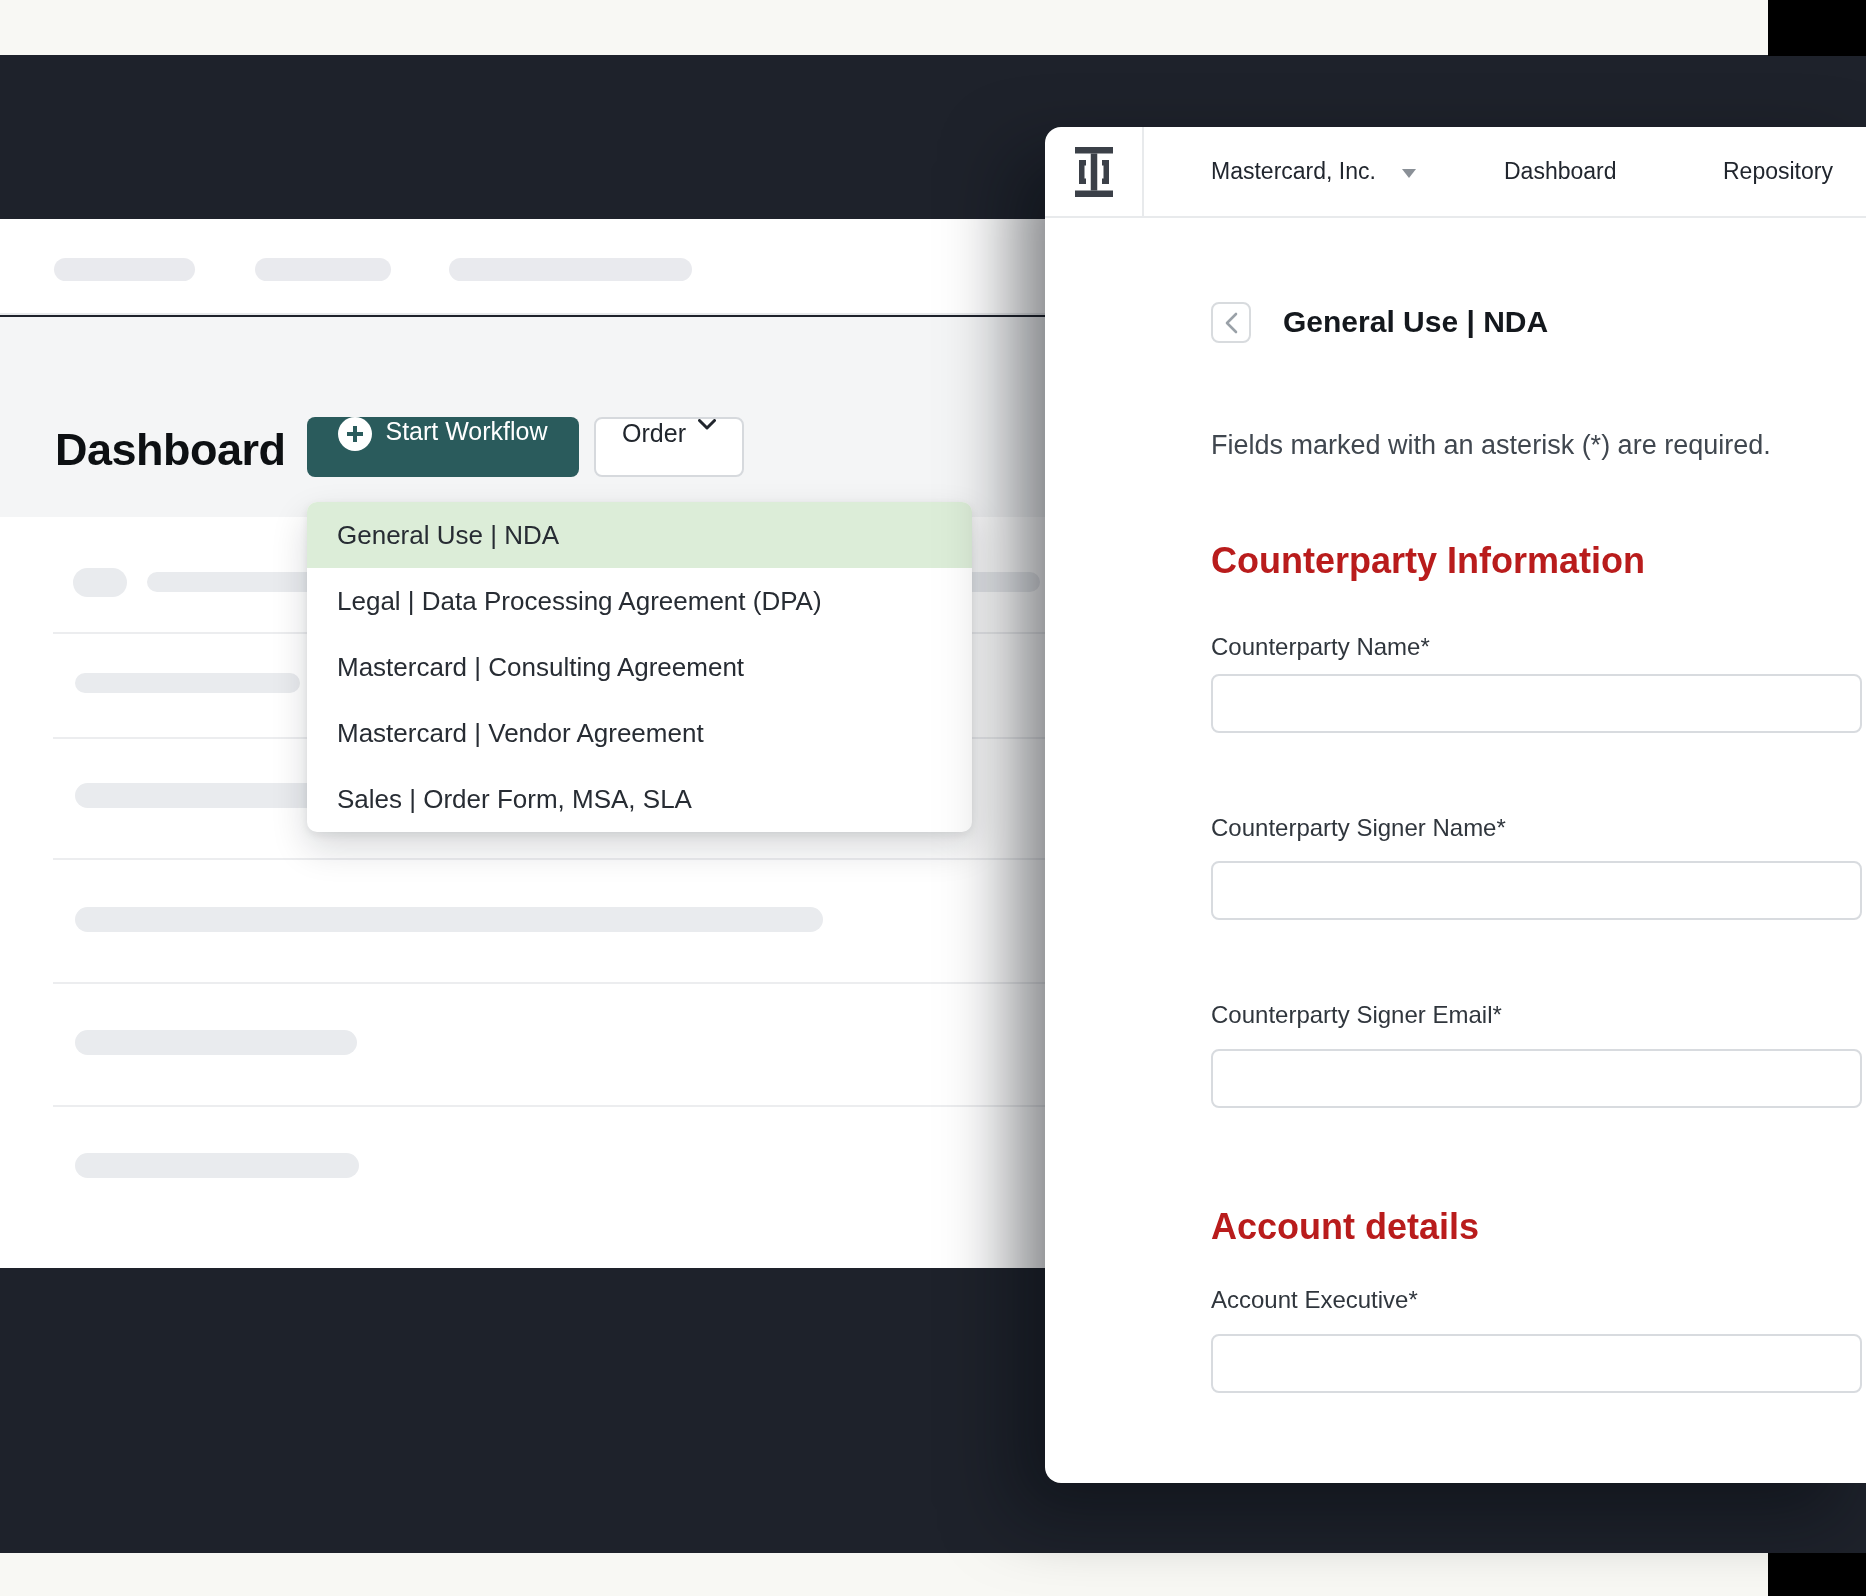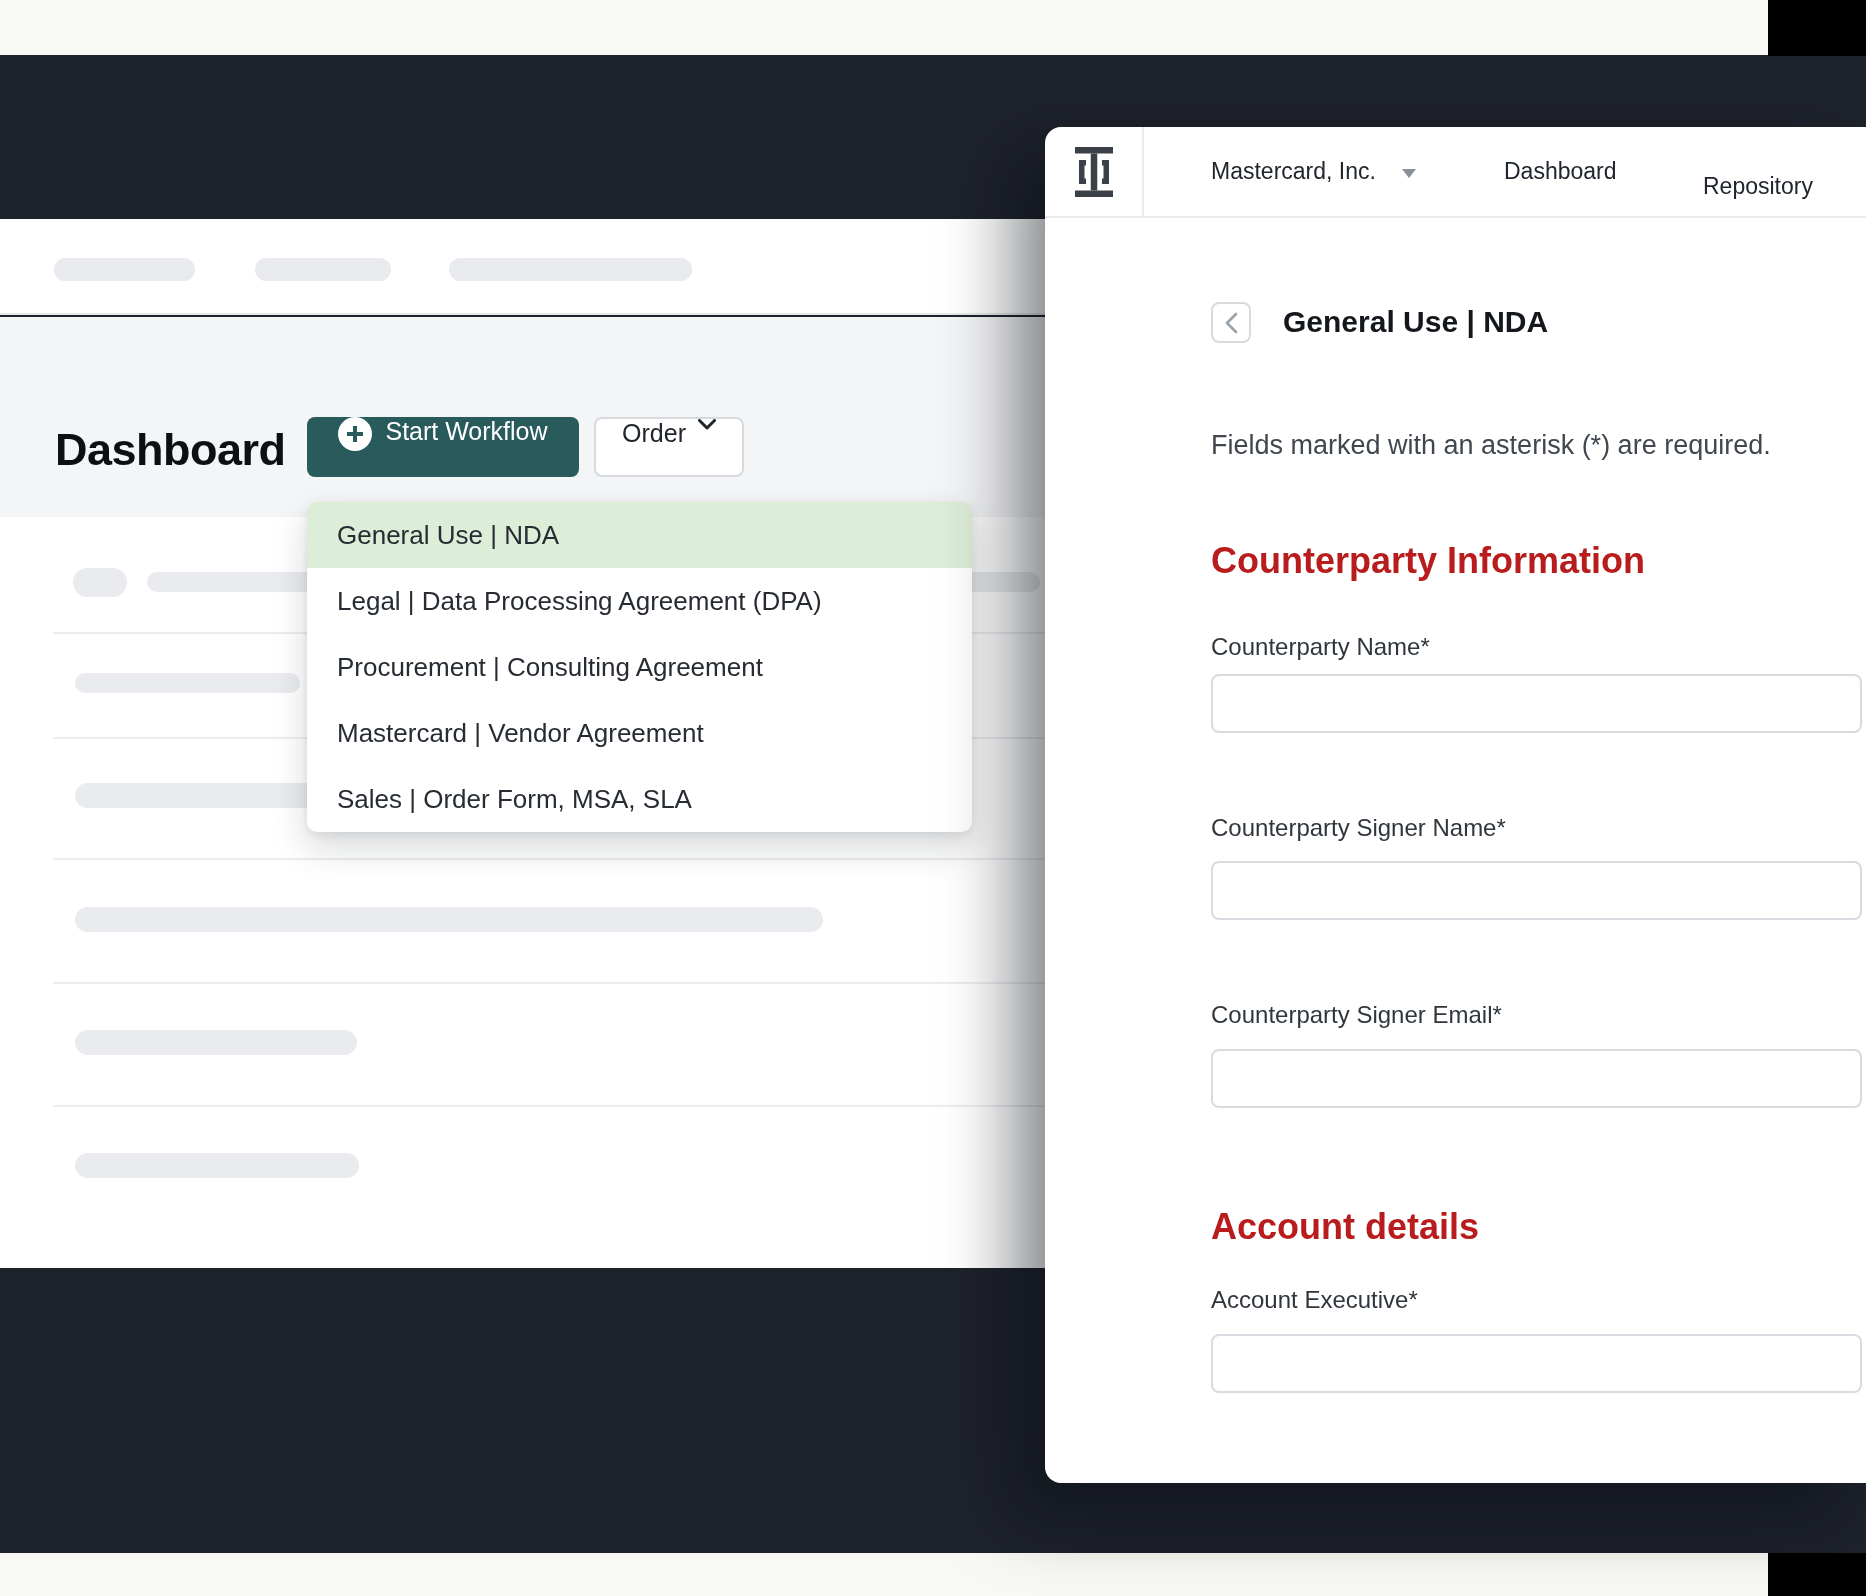--- a/index.html
+++ b/index.html
@@ -97,21 +97,21 @@
 <div class="abs btn btn-more">
   <span>Order</span>
   <svg class="chev-down" viewBox="0 0 18 11">
     <polyline points="1.5,1.5 9,9 16.5,1.5" fill="none" stroke="#21262d" stroke-width="3" stroke-linecap="round" stroke-linejoin="round"></polyline>
   </svg>
 </div>
 
 <div class="abs dropdown">
   <div class="dd-item selected">General Use | NDA</div>
   <div class="dd-item">Legal | Data Processing Agreement (DPA)</div>
-  <div class="dd-item">Procurement | Consulting Agreement</div>
+  <div class="dd-item">Mastercard | Consulting Agreement</div>
   <div class="dd-item">Mastercard | Vendor Agreement</div>
   <div class="dd-item">Sales | Order Form, MSA, SLA</div>
 </div>
 
 <div class="abs panel">
 
   <div class="panel-nav">
     <div class="logo-cell">
       <svg width="38" height="50" viewBox="0 0 38 50">
         <rect x="0" y="0" width="38" height="6.5" fill="#3b4048"></rect>
@@ -119,21 +119,21 @@
         <rect x="15.75" y="6.5" width="6.5" height="37" fill="#3b4048"></rect>
         <path d="M11 13 L11 37 L4 37 L4 31.5 L5.5 31.5 L5.5 18.5 L4 18.5 L4 13 Z" fill="#3b4048" transform="translate(0,0) scale(-1,1) translate(-15,0)"></path>
         <path d="M27 13 L27 37 L34 37 L34 31.5 L32.5 31.5 L32.5 18.5 L34 18.5 L34 13 Z" fill="#3b4048" transform="translate(0,0) scale(-1,1) translate(-61,0)"></path>
       </svg>
     </div>
     <div class="nav-item" style="left:166px;">
       <span>Mastercard, Inc.</span>
       <span class="caret-down"></span>
     </div>
     <div class="nav-item" style="left:459px;">Dashboard</div>
-    <div class="nav-item" style="left:658px;margin-top:15px;">Repository</div>
+    <div class="nav-item" style="left:678px;">Repository</div>
   </div>
 
   <div class="back-btn">
     <svg width="15" height="22" viewBox="0 0 15 22">
       <polyline points="12,2 3,11 12,20" fill="none" stroke="#9aa1a8" stroke-width="2.6" stroke-linecap="round" stroke-linejoin="round"></polyline>
     </svg>
   </div>
   <div class="panel-title">General Use | NDA</div>
 
   <div class="required-note">Fields marked with an asterisk (*) are required.</div>

